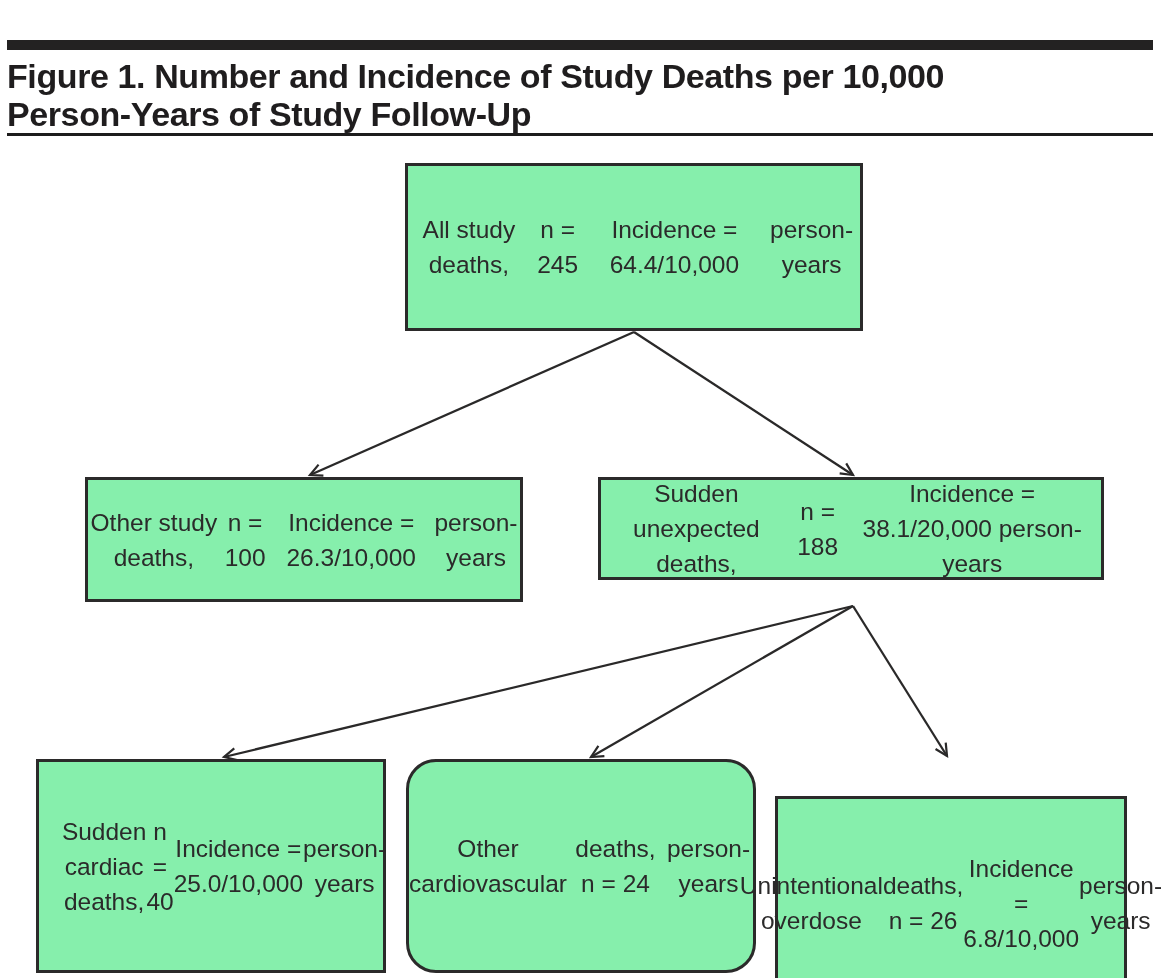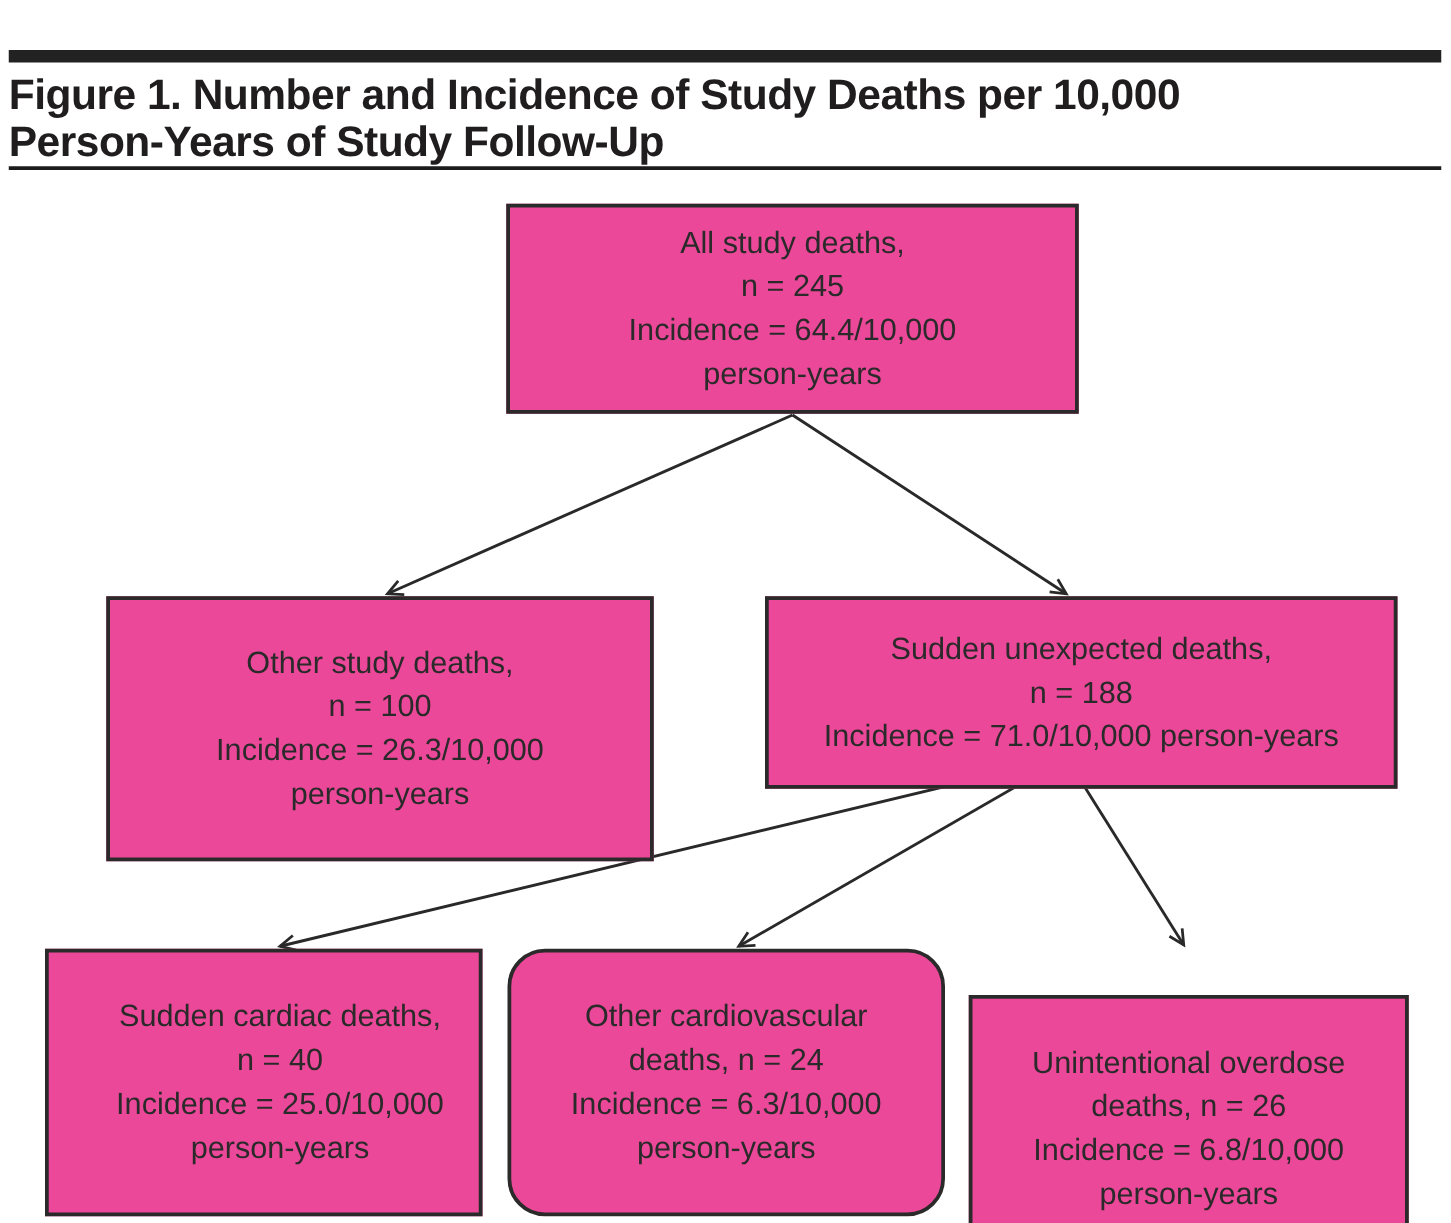--- a/index.html
+++ b/index.html
@@ -35,35 +35,34 @@
     background: #1d1c1c;
   }
   .rule-bottom {
     position: absolute;
     left: 7px; top: 966px;
     width: 1149px; height: 4px;
     background: #2a2929;
   }
   .node {
     position: absolute;
-    background: #ec4899;
+    background: #86efac;
     border: 3px solid #2b2a2a;
     box-sizing: border-box;
     display: flex;
-    flex-direction: column;
     justify-content: center;
     align-items: center;
     text-align: center;
     font-size: 24.5px;
     line-height: 35px;
     color: #2b2a2a;
   }
   .node-all      { left: 405px; top: 131px; width: 458px; height: 168px; }
-  .node-other    { left:  85px; top: 445px; width: 438px; height: 212px; }
-  .node-sudden   { left: 612px; top: 445px; width: 506px; height: 154px; text-align: right; }
+  .node-other    { left:  85px; top: 445px; width: 438px; height: 125px; }
+  .node-sudden   { left: 598px; top: 445px; width: 506px; height: 103px; }
   .node-cardiac  { left:  36px; top: 727px; width: 350px; height: 214px; padding-left: 26px; }
   .node-cvd      { left: 406px; top: 727px; width: 350px; height: 214px; border-radius: 30px; }
   .node-overdose { left: 775px; top: 764px; width: 352px; height: 214px; }
   .arrows {
     position: absolute;
     left: 0; top: 0;
     width: 1161px; height: 978px;
     pointer-events: none;
   }
 </style>
@@ -104,34 +103,33 @@
   <div class="node node-other">
     <div>Other study deaths,</div>
     <div>n = 100</div>
     <div>Incidence = 26.3/10,000</div>
     <div>person-years</div>
   </div>
 
   <div class="node node-sudden">
     <div>Sudden unexpected deaths,</div>
     <div>n = 188</div>
-    <div>Incidence = 71.0/10,000 person-years</div>
+    <div>Incidence = 38.1/20,000 person-years</div>
   </div>
 
   <div class="node node-cardiac">
     <div>Sudden cardiac deaths,</div>
     <div>n = 40</div>
     <div>Incidence = 25.0/10,000</div>
     <div>person-years</div>
   </div>
 
   <div class="node node-cvd">
     <div>Other cardiovascular</div>
     <div>deaths, n = 24</div>
-    <div>Incidence = 6.3/10,000</div>
     <div>person-years</div>
   </div>
 
   <div class="node node-overdose">
     <div>Unintentional overdose</div>
     <div>deaths, n = 26</div>
     <div>Incidence = 6.8/10,000</div>
     <div>person-years</div>
   </div>
 

